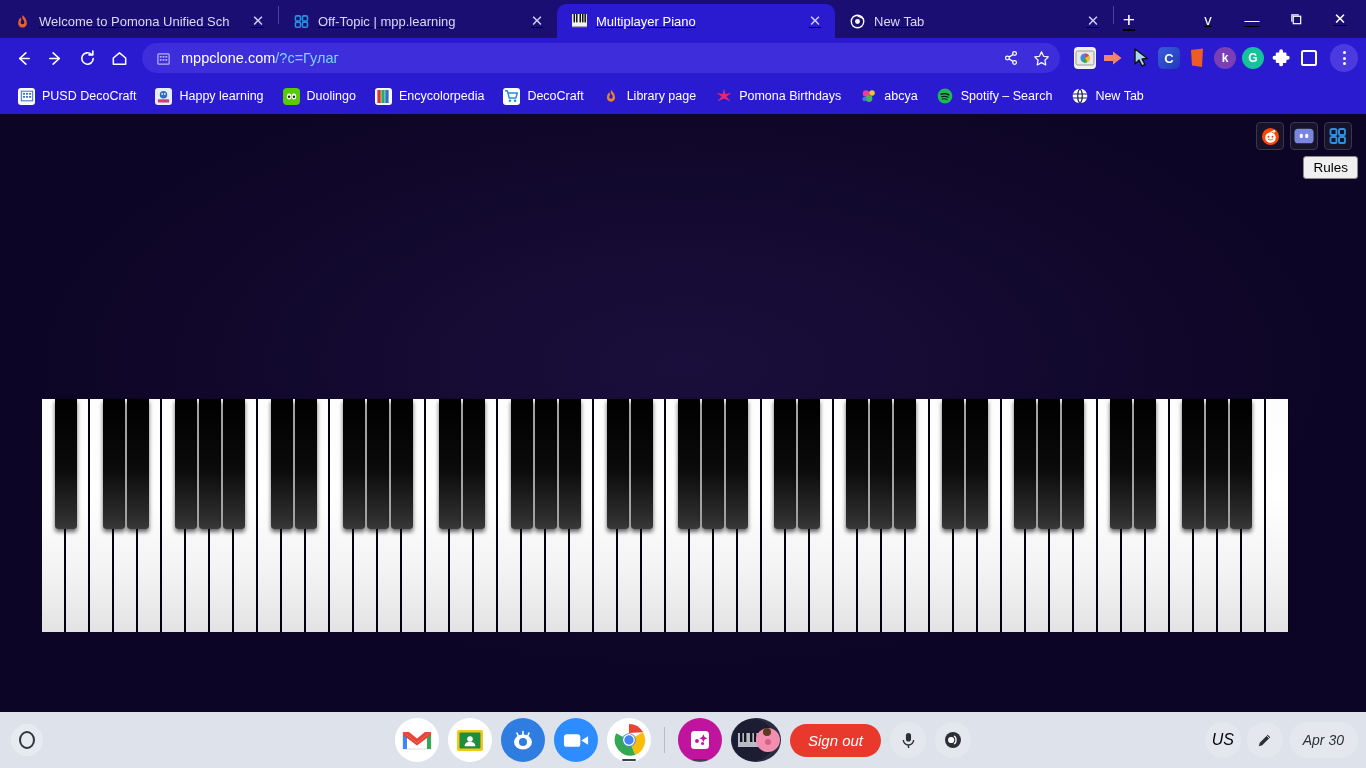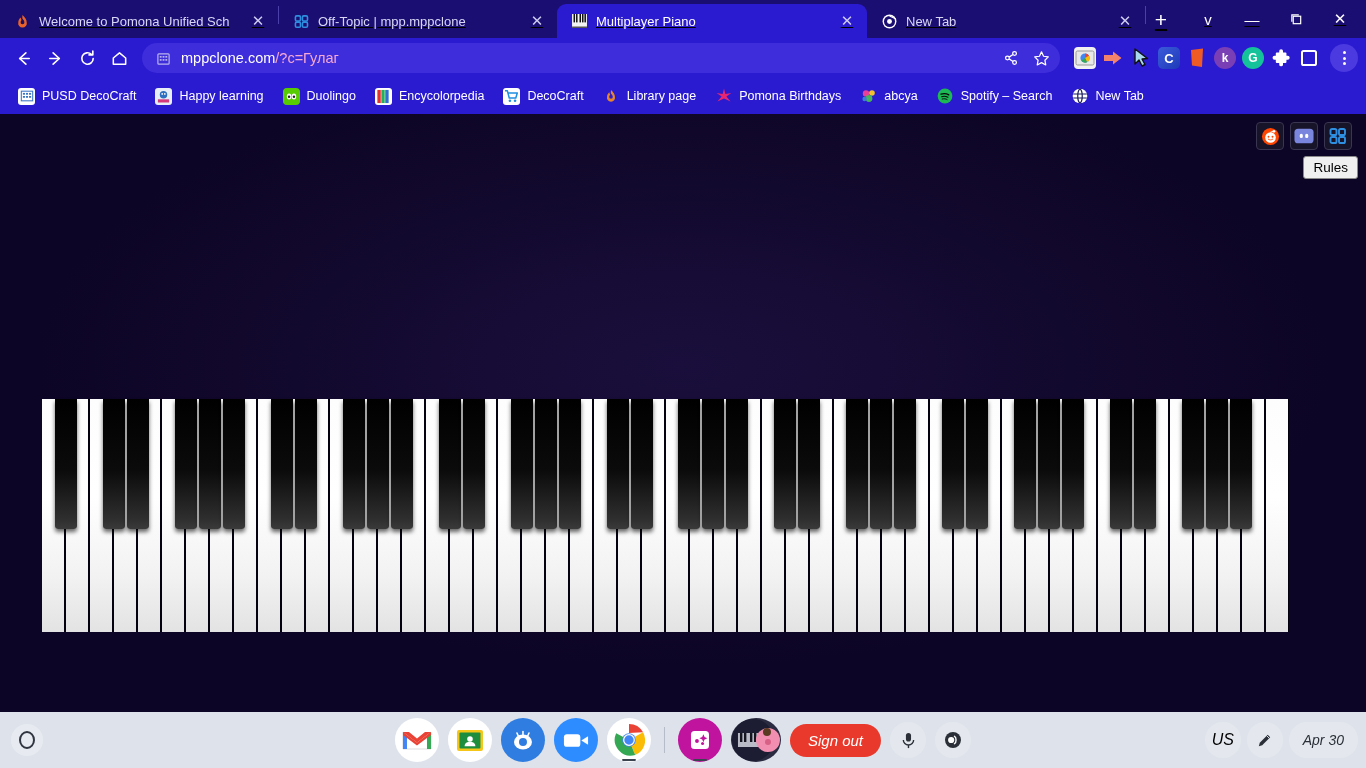--- a/index.html
+++ b/index.html
@@ -14,40 +14,40 @@
   .browser { width: 1366px; height: 114px; background: #2a1ad0; position: relative; }
 
   .tabstrip { height: 38px; background: #1a0e72; display: flex; align-items: flex-end; position: relative; text-decoration: underline; }
   .tab {
     height: 34px; display: flex; align-items: center; gap: 9px;
     padding: 0 10px 0 14px; position: relative; min-width: 0;
     border-top-left-radius: 9px; border-top-right-radius: 9px;
     font-size: 13px; color: #d9d7f5;
   }
   .tab.inactive { width: 278px; }
-  .tab.active { width: 310px; background: #2a1ad0; color: #ffffff; }
+  .tab.active { width: 278px; background: #2a1ad0; color: #ffffff; }
   .tab-title { flex: 1; white-space: nowrap; overflow: hidden; text-overflow: clip; font-size: 13px; }
   .tab-fav { width: 16px; height: 16px; flex: 0 0 16px; display:flex; align-items:center; justify-content:center; }
   .tab-close { width: 20px; height: 20px; display:flex; align-items:center; justify-content:center;
                font-size: 15px; color:#cfcdf0; flex:0 0 20px;}
   .tab-sep { width: 1px; height: 18px; background: #4b3fa8; align-self: center; margin-bottom: 8px;}
   .newtab-btn { width: 30px; height: 30px; display:flex;align-items:center;justify-content:center;
                 color:#fff; font-size: 21px; margin-bottom:3px; font-weight: 300;}
   .winctrl { margin-left: auto; display:flex; align-items:center; height:38px; padding-right: 4px;}
   .wbtn { width: 44px; height: 38px; display:flex; align-items:center; justify-content:center; color:#fff; font-size:15px;}
 
   
   .toolbar { height: 40px; display: flex; align-items: center; padding: 0 8px; gap: 2px; }
   .navbtn { width: 30px; height: 30px; display:flex;align-items:center;justify-content:center; color:#fff; }
   .omnibox {
     flex: 1; height: 30px; background: #3d2ddb; border-radius: 16px;
     display: flex; align-items: center; padding: 0 6px 0 14px; margin: 0 6px; gap: 10px; min-width:0;
   }
   .omni-url { font-size: 14.5px; color: #ffffff; white-space: nowrap; flex:1; }
-  .omni-url .dim { color: #f9a8d4; }
+  .omni-url .dim { color: #7dd3fc; }
   .omni-icons { display:flex; align-items:center; gap: 4px; }
   .oi { width:26px;height:26px;display:flex;align-items:center;justify-content:center;color:#fff;}
   .ext-icons { display:flex; align-items:center; gap: 6px; padding-left: 6px;}
   .ext { width: 22px; height: 22px; display:flex;align-items:center;justify-content:center;
          border-radius: 4px; font-size: 11px; font-weight: bold; color:#fff; overflow:hidden;}
   .menu-dots { width: 28px; height: 28px; border-radius: 50%; background: #4a3ae0;
                display:flex;flex-direction:column;align-items:center;justify-content:center; gap:2.5px; margin-left:4px;}
   .menu-dots i { width: 3px; height: 3px; background: #fff; border-radius: 50%; display:block;}
 
   
@@ -122,21 +122,21 @@
 
     <div class="tab inactive">
       <span class="tab-fav">
         <svg width="15" height="15" viewBox="0 0 16 16">
             <rect x="1.5" y="2" width="5.4" height="5.4" rx="1.4" fill="none" stroke="#2e8fe0" stroke-width="1.7"></rect>
             <rect x="9" y="2" width="5.4" height="5.4" rx="1.4" fill="none" stroke="#2e8fe0" stroke-width="1.7"></rect>
             <rect x="1.5" y="8.7" width="5.4" height="5.4" rx="1.4" fill="none" stroke="#2e8fe0" stroke-width="1.7"></rect>
             <rect x="9" y="8.7" width="5.4" height="5.4" rx="1.4" fill="none" stroke="#2e8fe0" stroke-width="1.7"></rect>
           </svg>
       </span>
-      <span class="tab-title">Off-Topic | mpp.mppclone</span>
+      <span class="tab-title">Off-Topic | mpp.learning</span>
       <span class="tab-close">✕</span>
     </div>
 
     <div class="tab active">
       <span class="tab-fav">
         <svg width="15" height="14" viewBox="0 0 16 15">
             <rect x="0" y="0" width="16" height="15" fill="#f4f4f4"></rect>
             <rect x="1.6" y="0" width="1.6" height="9" fill="#111"></rect>
             <rect x="4.3" y="0" width="1.6" height="9" fill="#111"></rect>
             <rect x="8" y="0" width="1.6" height="9" fill="#111"></rect>

